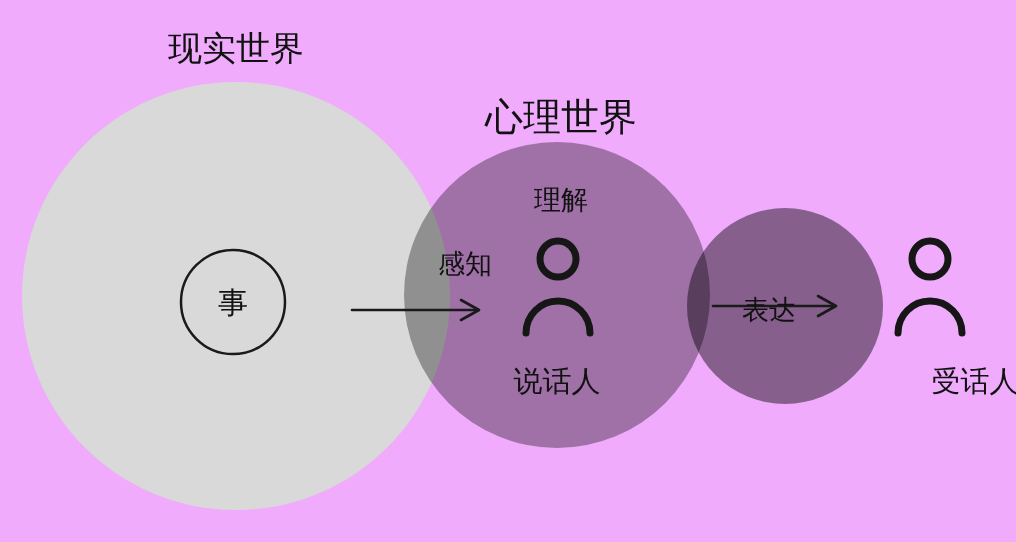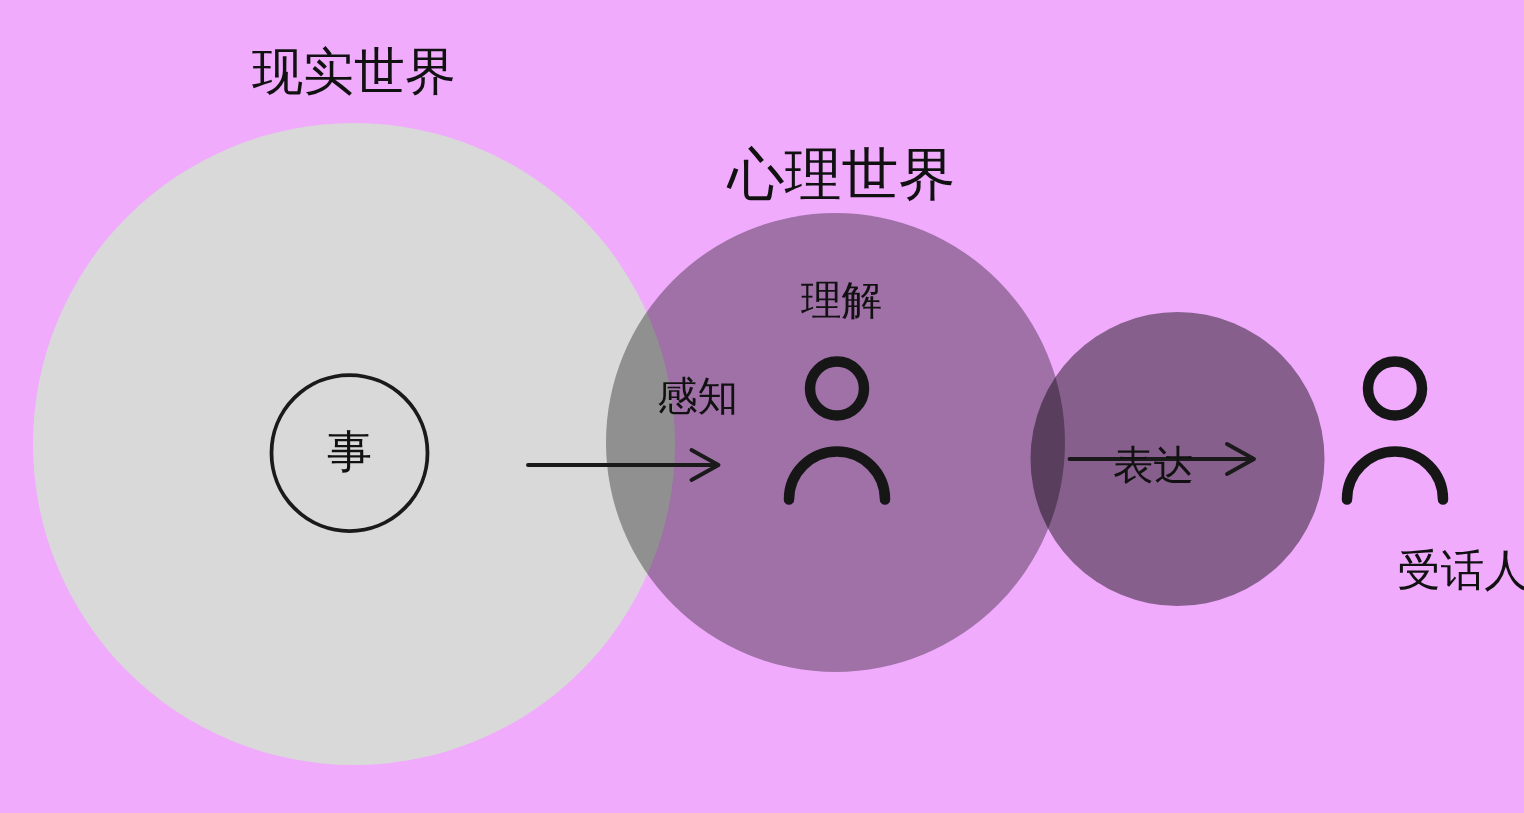--- a/index.html
+++ b/index.html
@@ -104,16 +104,17 @@
 
 
   <div class="lbl lbl-event">事</div>
 
   <div class="lbl lbl-perceive">感知</div>
 
   <div class="lbl lbl-understand">理解</div>
 
   <div class="lbl lbl-express">表达</div>
 
+  <div class="lbl lbl-speaker">说话人</div>
 
   <div class="lbl lbl-listener">受话人</div>
 
 </div>
 
 </body></html>

